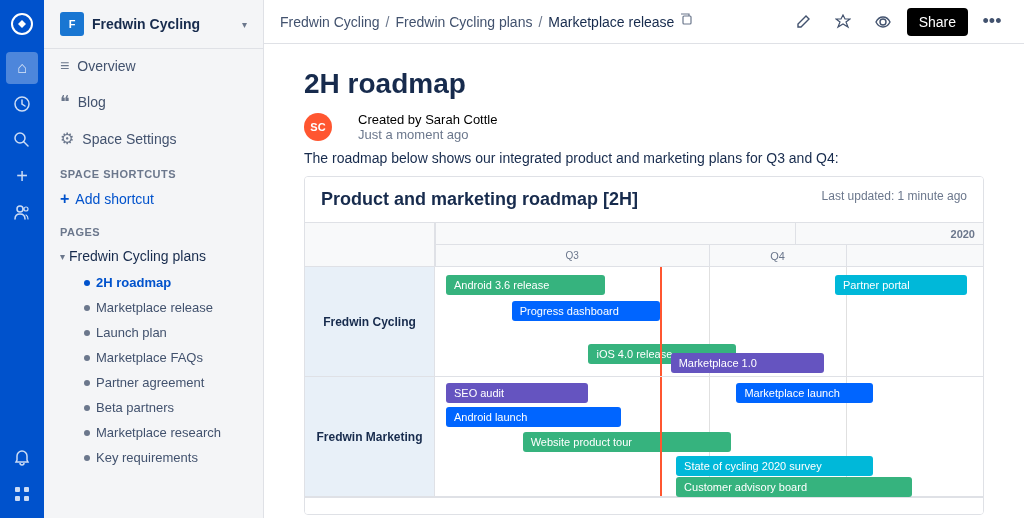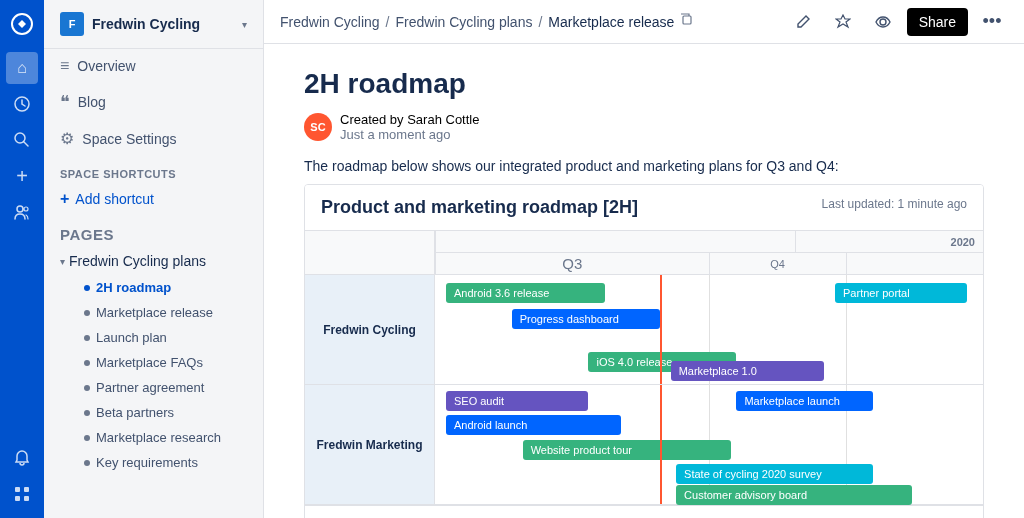--- a/index.html
+++ b/index.html
@@ -103,21 +103,21 @@
       align-items: center;
       padding: 6px 16px;
       color: #0052cc;
       cursor: pointer;
       gap: 6px;
       font-size: 14px;
     }
 
     .pages-section-label {
       padding: 12px 16px 4px;
-      font-size: 15px;
+      font-size: 11px;
       font-weight: 600;
       color: #6b778c;
       text-transform: uppercase;
       letter-spacing: 0.5px;
     }
     .pages-tree {
       padding: 0;
     }
     .pages-tree-parent {
       display: flex;
@@ -209,22 +209,22 @@
     }
     .page-title {
       font-size: 28px;
       font-weight: 700;
       color: #172b4d;
       margin-bottom: 12px;
     }
     .page-meta {
       display: flex;
       align-items: center;
-      gap: 8px;
-      margin-bottom: 16px;
+      gap: 26px;
+      margin-bottom: 8px;
     }
     .avatar {
       width: 28px;
       height: 28px;
       border-radius: 50%;
       background: #ff5630;
       display: flex;
       align-items: center;
       justify-content: center;
       color: white;
@@ -491,21 +491,21 @@
           <div style="height:44px; border-right:1px solid #dfe1e6; border-bottom:1px solid #dfe1e6; background:#f8f9fa;"></div>
 
           <div>
 
             <div style="display:flex; height:22px; border-bottom:1px solid #dfe1e6; background:#f8f9fa;">
               <div style="flex:2; border-left:1px solid #dfe1e6;"></div>
               <div style="flex:1; border-left:1px solid #dfe1e6; display:flex; align-items:center; justify-content:flex-end; padding-right:8px; font-size:11px; color:#6b778c; font-weight:600;">2020</div>
             </div>
 
             <div style="display:flex; height:22px; border-bottom:1px solid #dfe1e6; background:#f8f9fa;">
-              <div style="flex:2; border-left:1px solid #dfe1e6; display:flex; align-items:center; justify-content:center; font-size:15px; color:#6b778c; font-weight:500;">Q3</div>
+              <div style="flex:2; border-left:1px solid #dfe1e6; display:flex; align-items:center; justify-content:center; font-size:10px; color:#6b778c; font-weight:500;">Q3</div>
               <div style="flex:1; border-left:1px solid #dfe1e6; display:flex; align-items:center; justify-content:center; font-size:11px; color:#6b778c; font-weight:500;">Q4</div>
               <div style="flex:1; border-left:1px solid #dfe1e6;"></div>
             </div>
           </div>
 
           <div style="border-right:1px solid #dfe1e6; border-bottom:1px solid #dfe1e6; background:#e8f0f8; display:flex; align-items:center; justify-content:center; min-height:110px; padding:8px;">
             <span style="font-size:12px; font-weight:600; color:#172b4d; text-align:center;">Fredwin Cycling</span>
           </div>
           <div style="border-bottom:1px solid #dfe1e6; position:relative; min-height:110px; background:white;">
 

